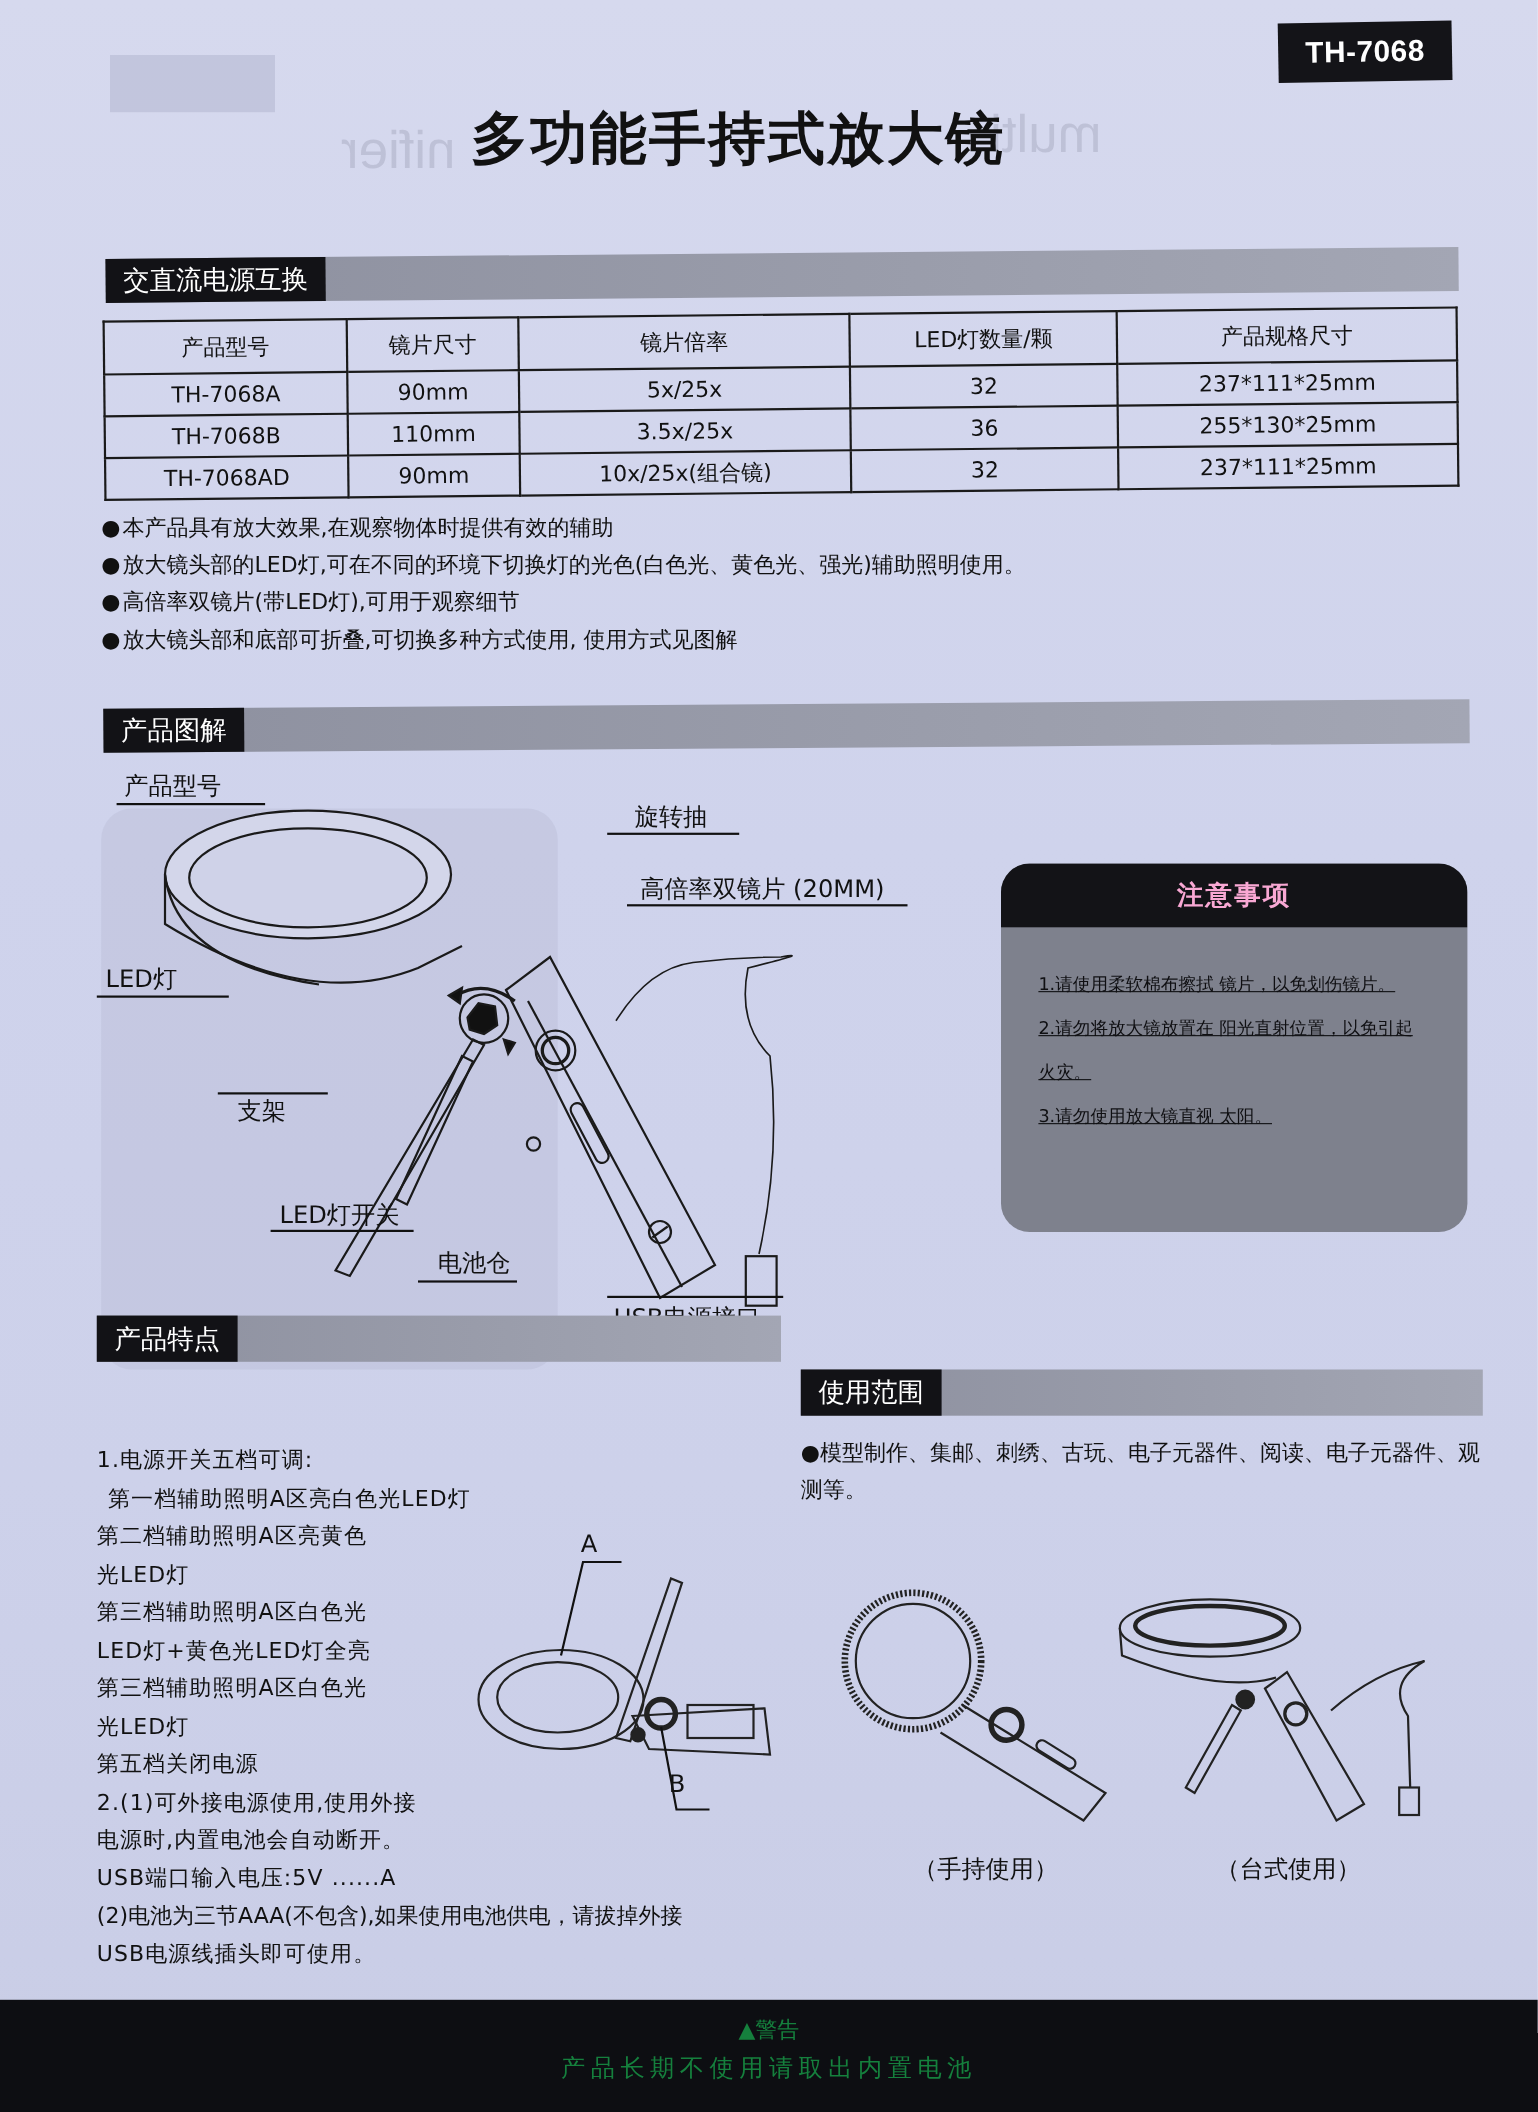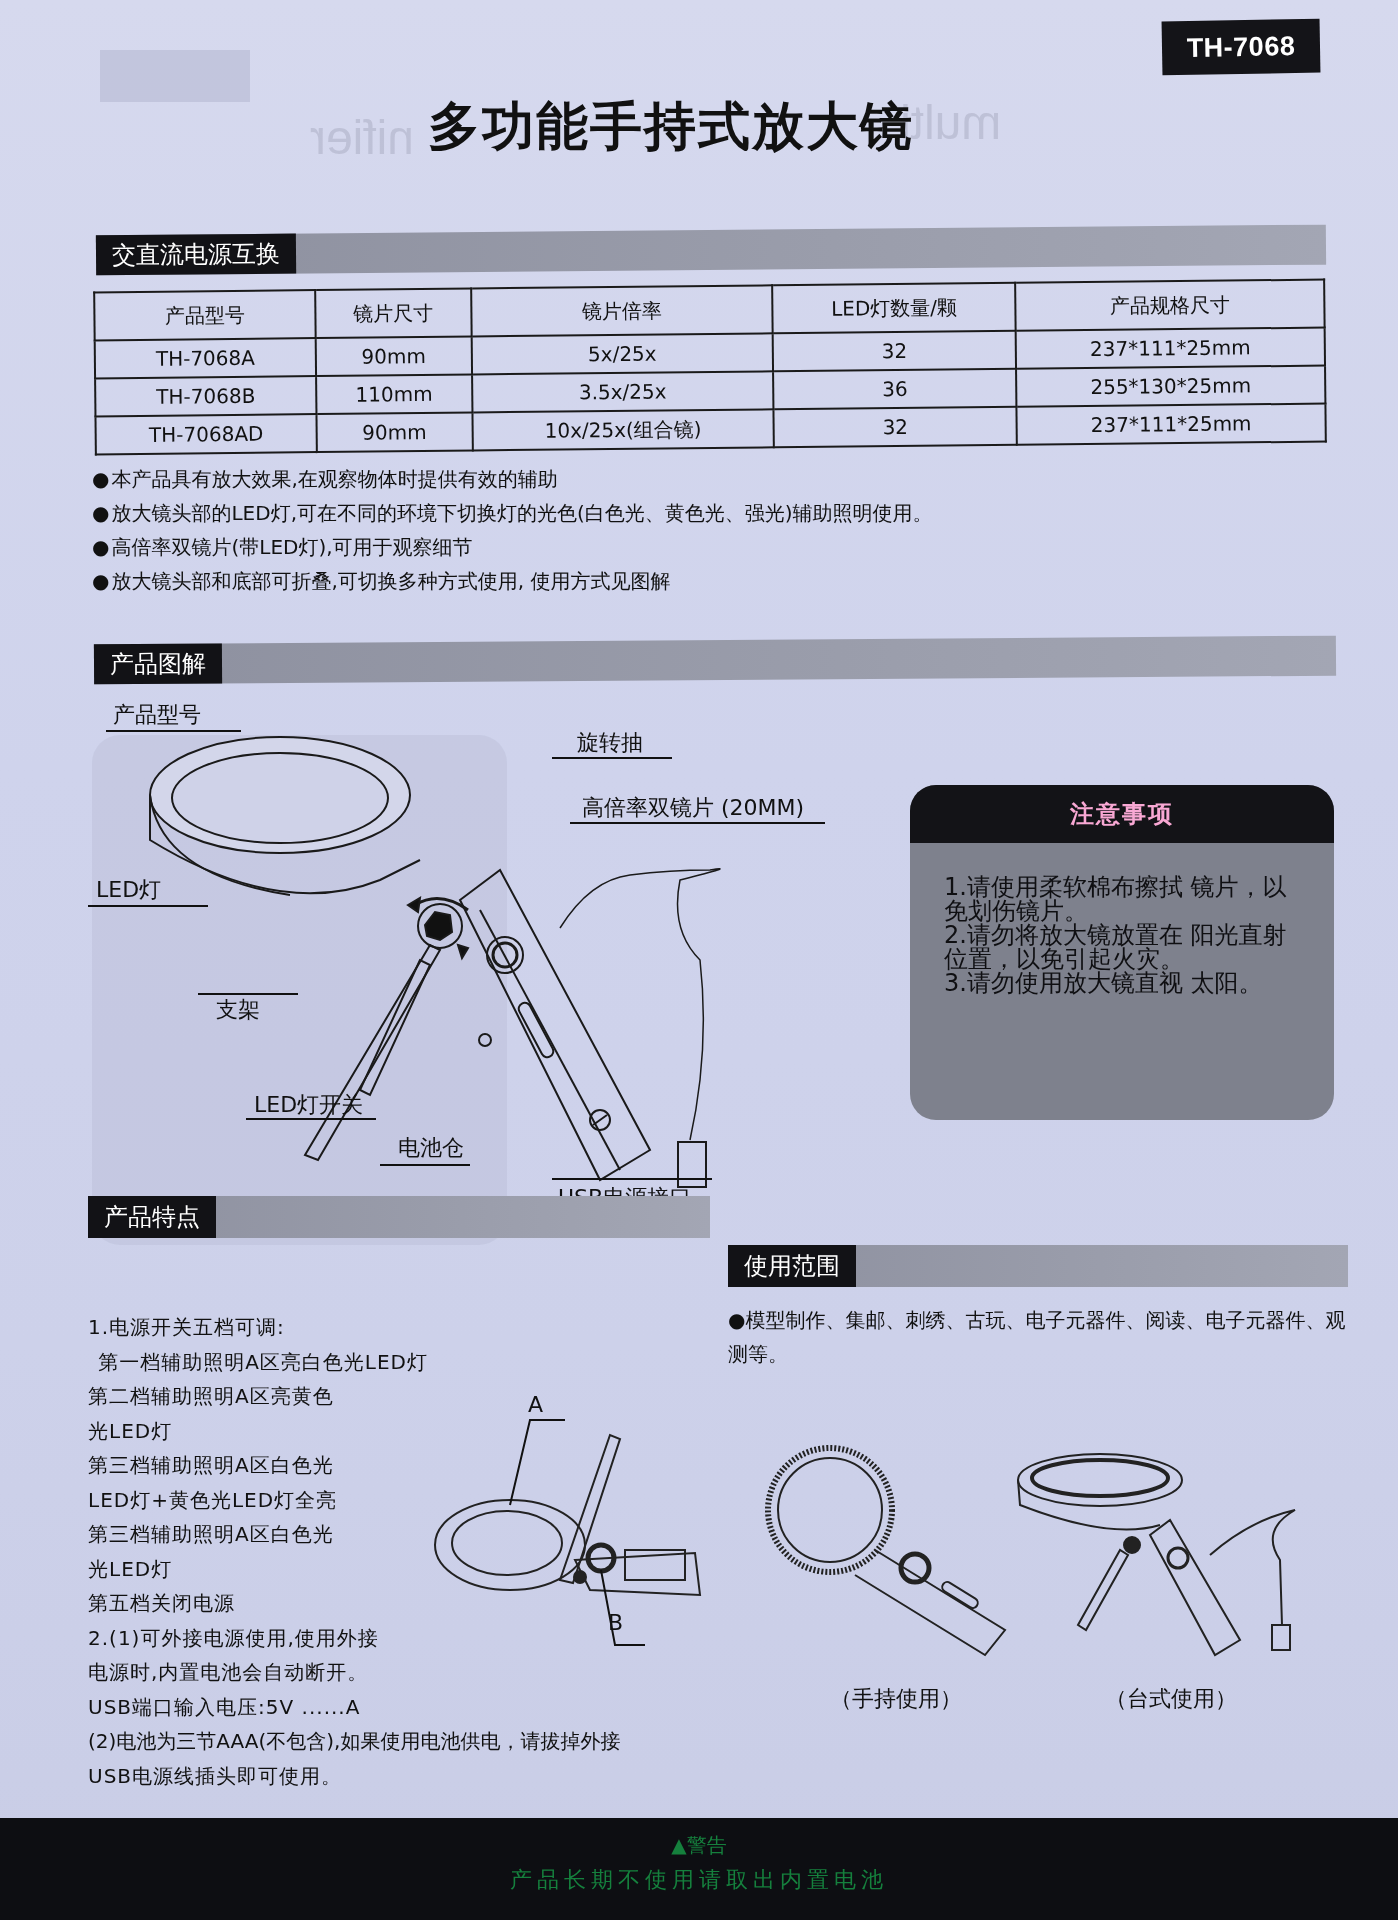--- a/index.html
+++ b/index.html
@@ -65,21 +65,21 @@
 
   
   .notes {
     left: 910px; top: 785px; width: 424px; height: 335px;
     border-radius: 26px; overflow: hidden; background: #7e818d;
   }
   .notes-head {
     height: 58px; background: #131317; color: #f9a8d4; font-size: 24px; font-weight: bold;
     display: flex; align-items: center; justify-content: center; letter-spacing: 2px;
   }
-  .notes-body { padding: 32px 34px 0 34px; font-size: 24px; line-height: 24px; color: #0f0f12; }
+  .notes-body { padding: 32px 34px 0 34px; font-size: 16px; line-height: 40px; color: #0f0f12; text-decoration: underline; }
 
   .feat-text { font-size: 20px; line-height: 34.5px; letter-spacing: 1px; }
   .scope-text { font-size: 20px; line-height: 34px; }
 
   .warning-bar {
     left: 0; top: 1818px; width: 1398px; height: 102px; background: #0d0e12;
     color: #15803d; text-align: center;
   }
   .warning-bar .w1 { margin-top: 14px; font-size: 20px; }
   .warning-bar .w2 { margin-top: 6px; font-size: 22px; letter-spacing: 5px; }

